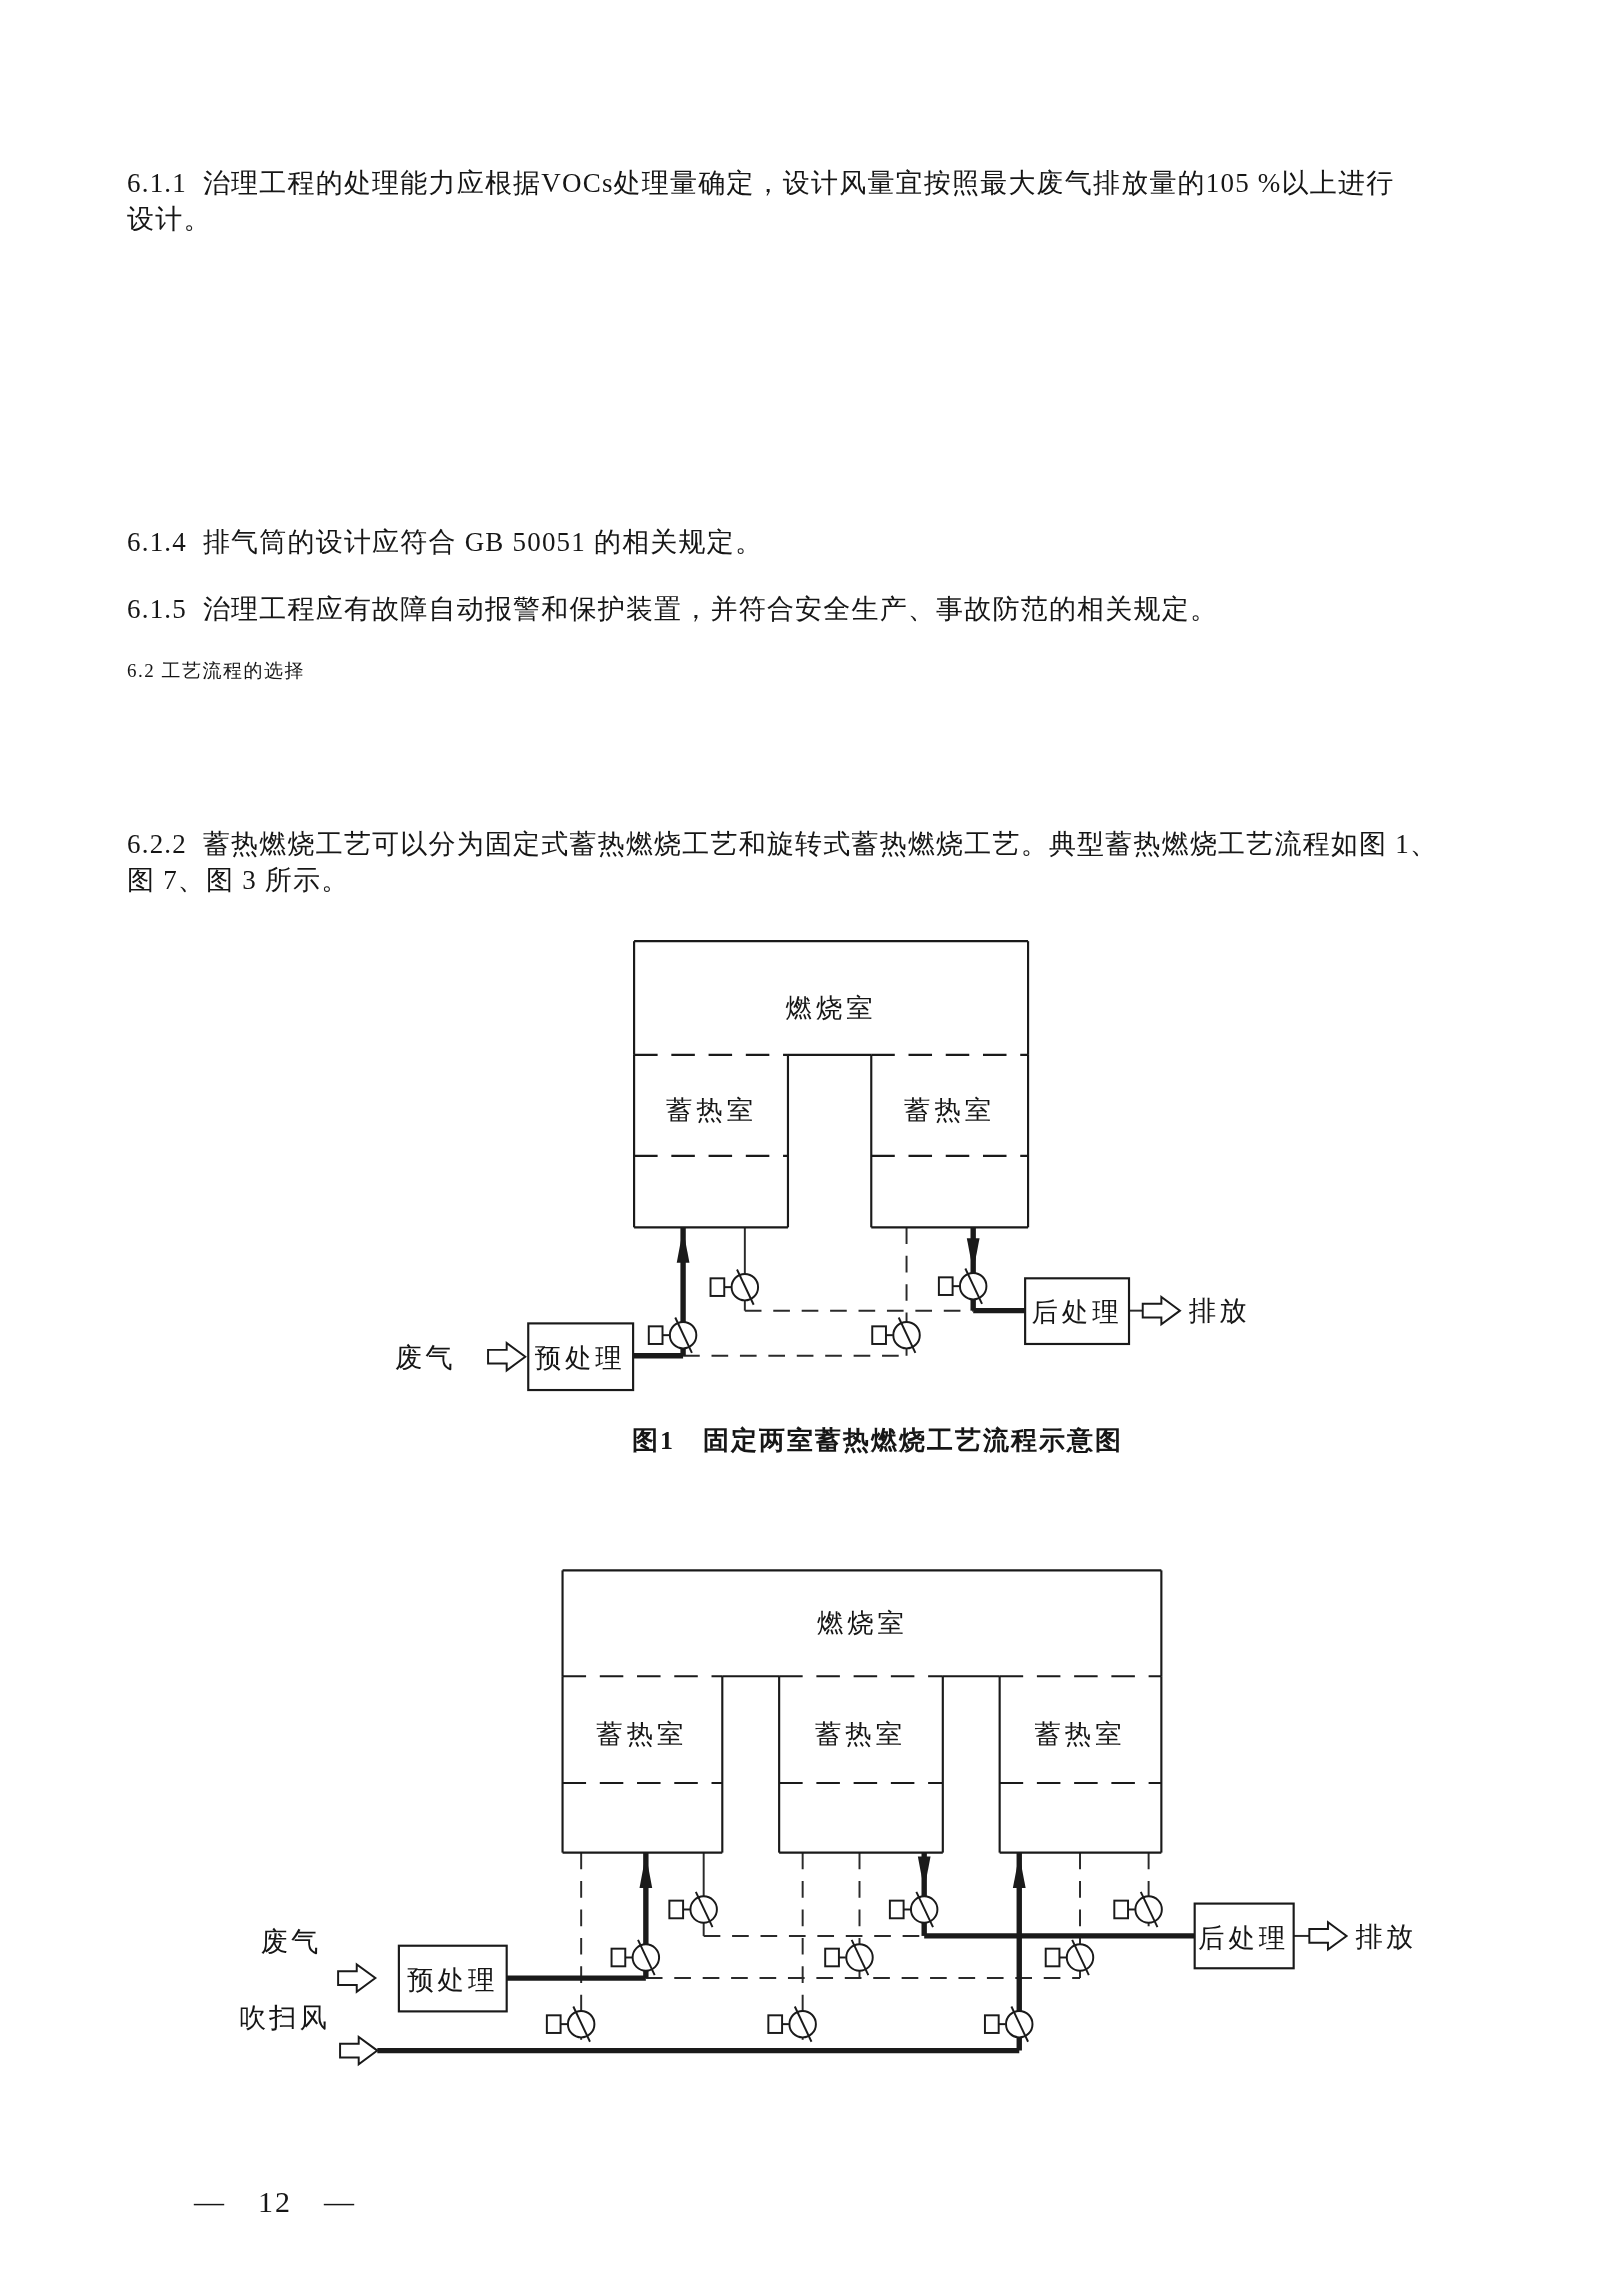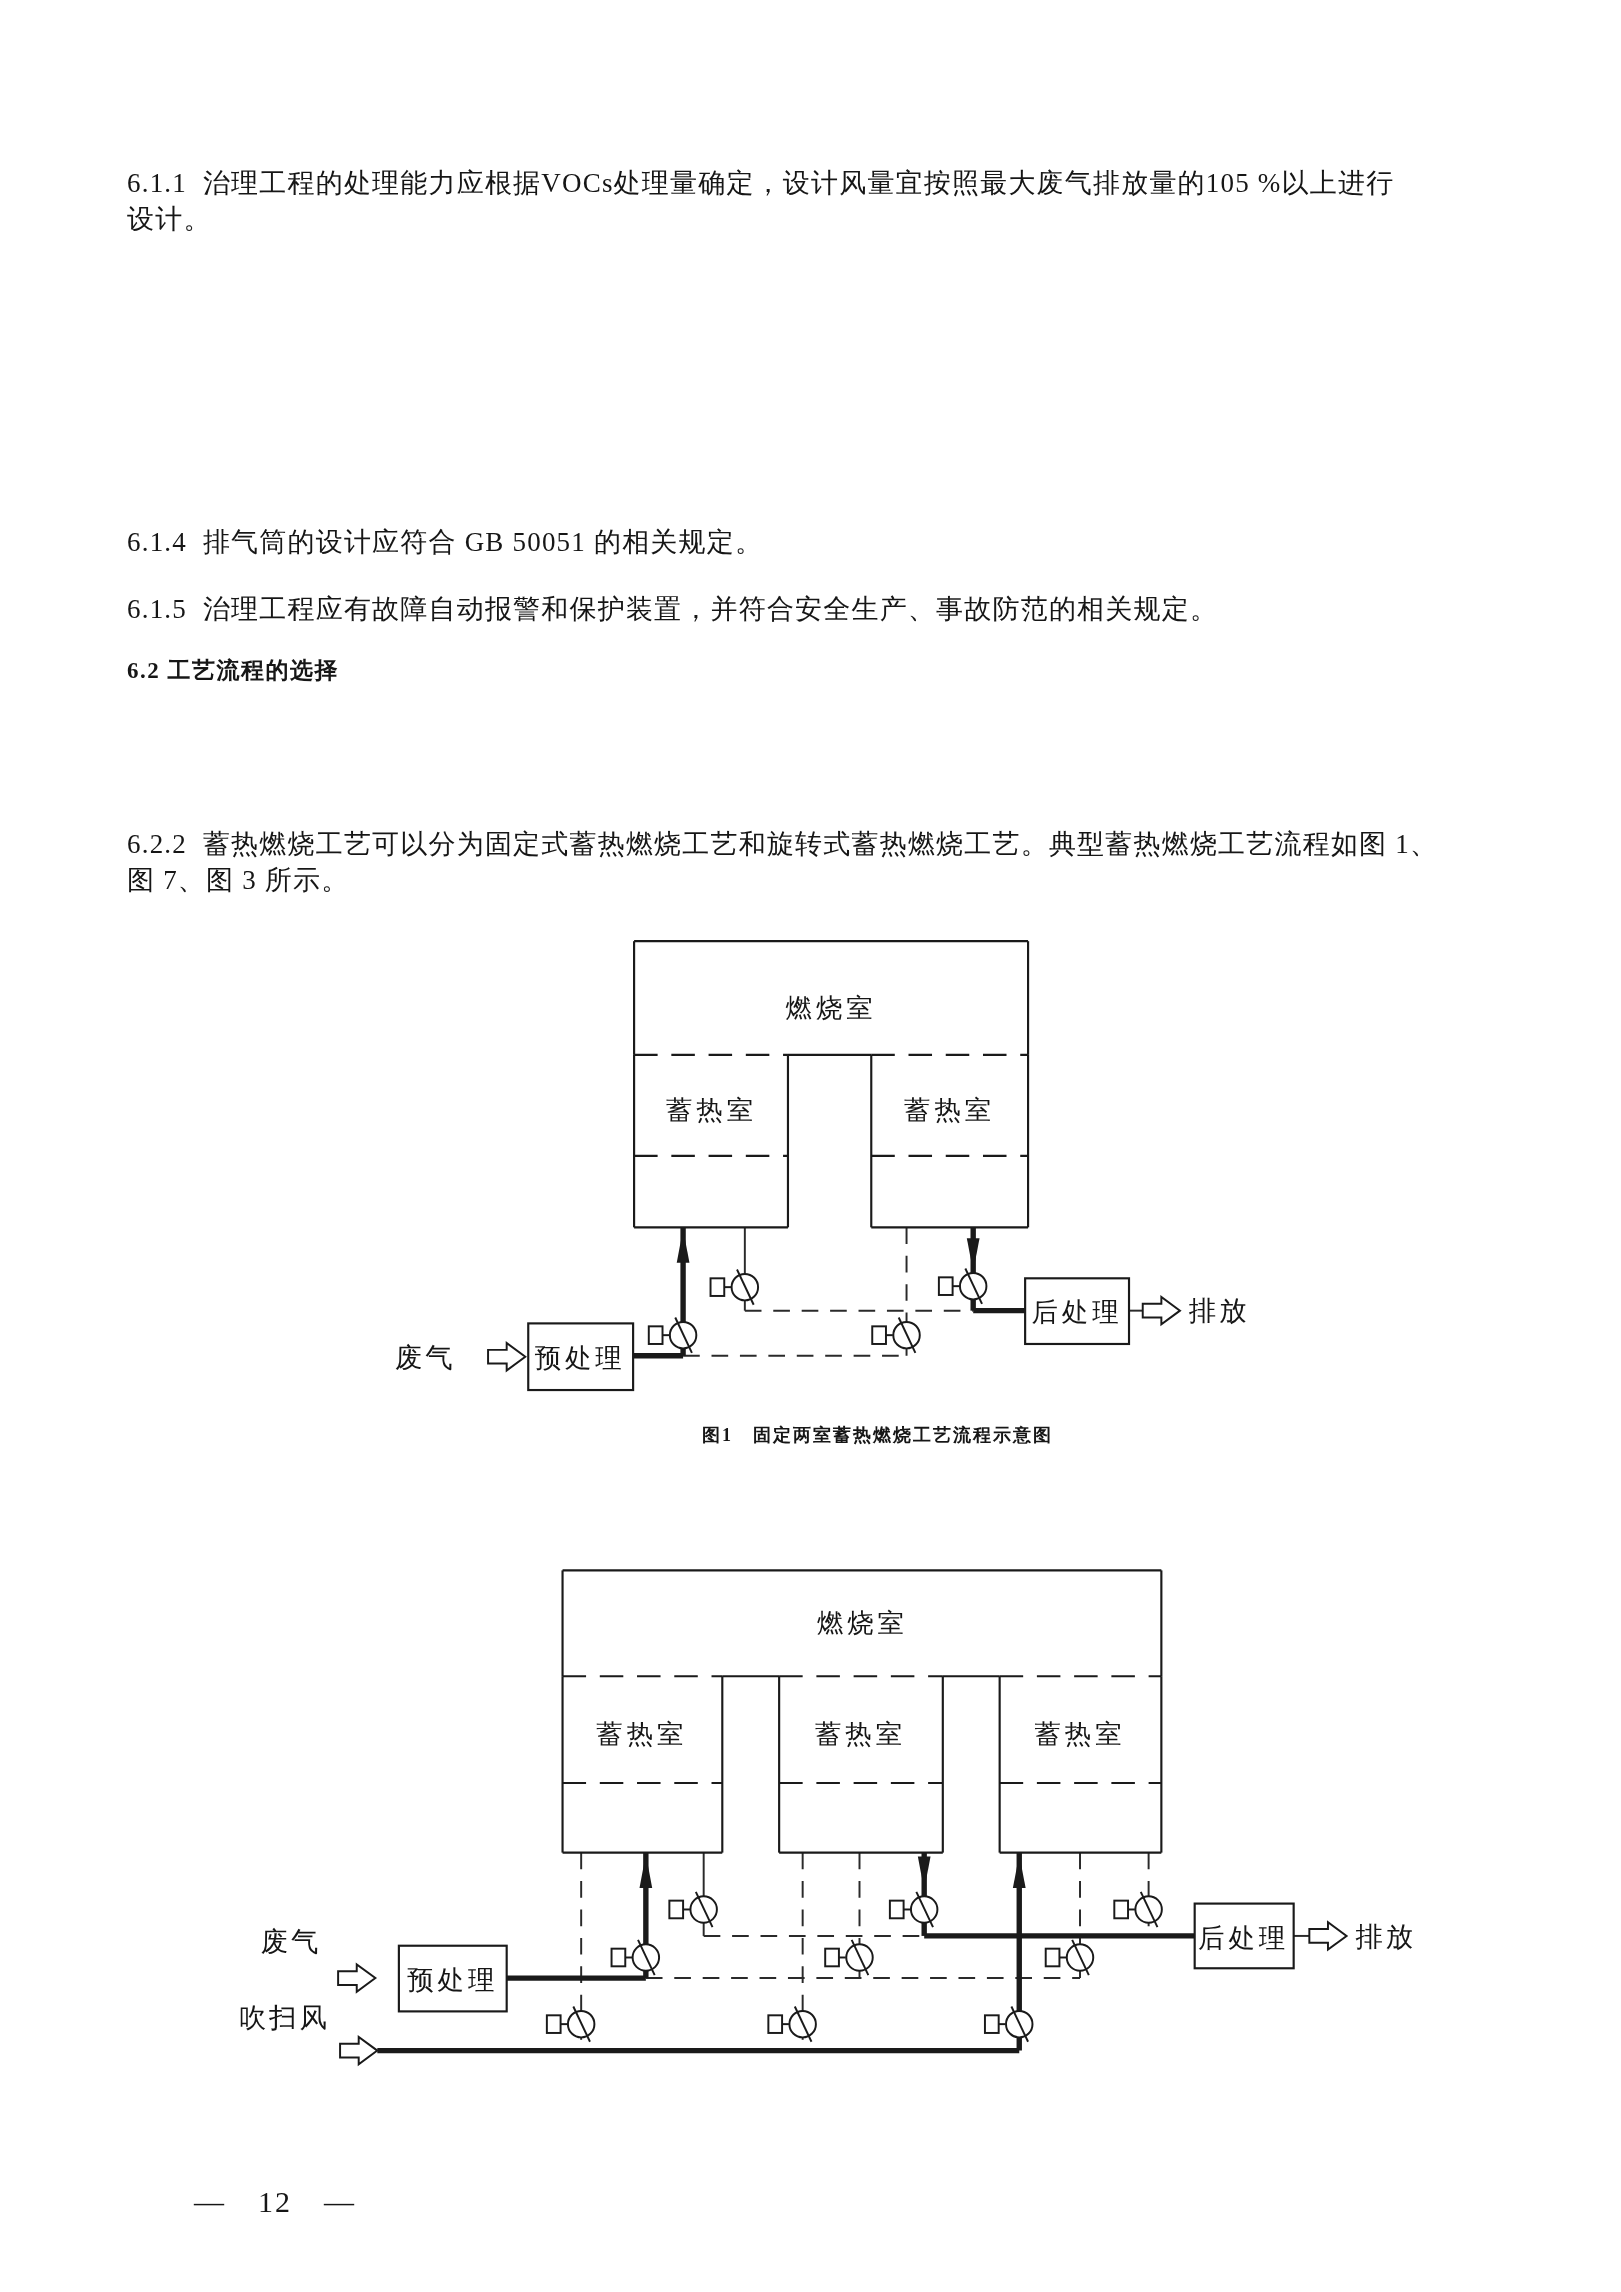--- a/index.html
+++ b/index.html
@@ -6,24 +6,24 @@
   .page{
     position:relative;width:1621px;height:2293px;background:#ffffff;
     margin:0 auto;overflow:hidden;
     font-family:"Liberation Serif","DejaVu Serif",serif;color:#161616;
   }
   .para{
     position:absolute;left:127px;width:1392px;
     font-size:27px;line-height:36px;letter-spacing:1.2px;
     white-space:pre-wrap;
   }
-  .h62{font-weight:bold;font-size:23px;letter-spacing:1.5px;}
+  .h62{font-weight:normal;font-size:19px;letter-spacing:1.5px;}
   .fig-caption{
     position:absolute;text-align:center;font-weight:bold;
-    font-size:18px;letter-spacing:2px;white-space:pre-wrap;
+    font-size:26px;letter-spacing:2px;white-space:pre-wrap;
   }
   .footer{
     position:absolute;left:194px;top:2182px;font-size:30px;letter-spacing:2px;
   }
   svg.diagram{position:absolute;left:0;top:0;}
   .bx{fill:#ffffff;stroke:#1a1a1a;stroke-width:2.2px;}
   .ln{stroke:#1a1a1a;stroke-width:2.2px;fill:none;}
   .bdash{stroke:#1a1a1a;stroke-width:2.2px;fill:none;stroke-dasharray:24 14;}
   .pthin{stroke:#2a2a2a;stroke-width:2px;fill:none;}
   .pdash{stroke:#2a2a2a;stroke-width:2px;fill:none;stroke-dasharray:17 12;}

